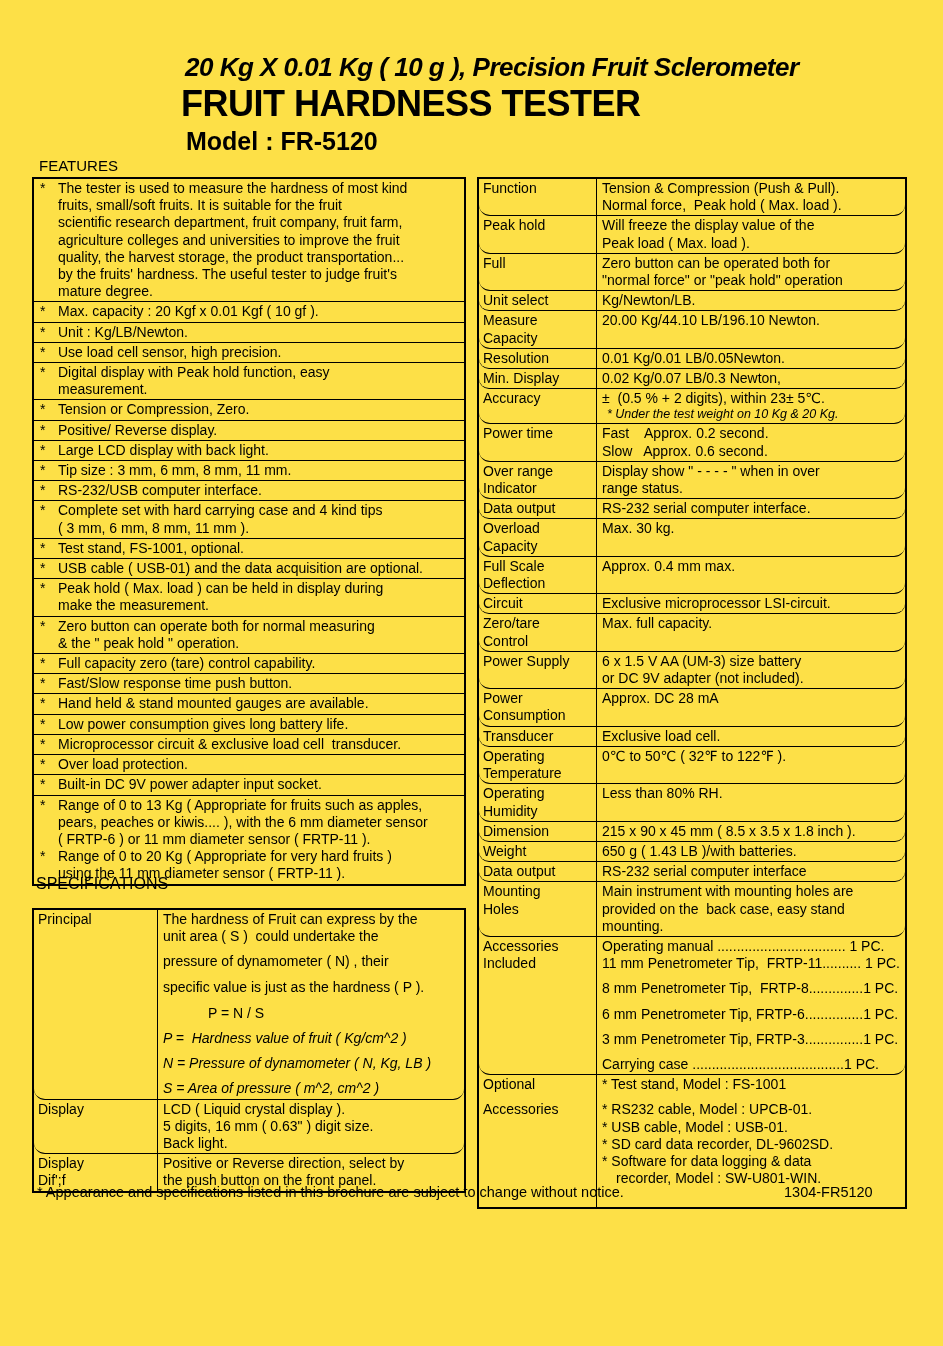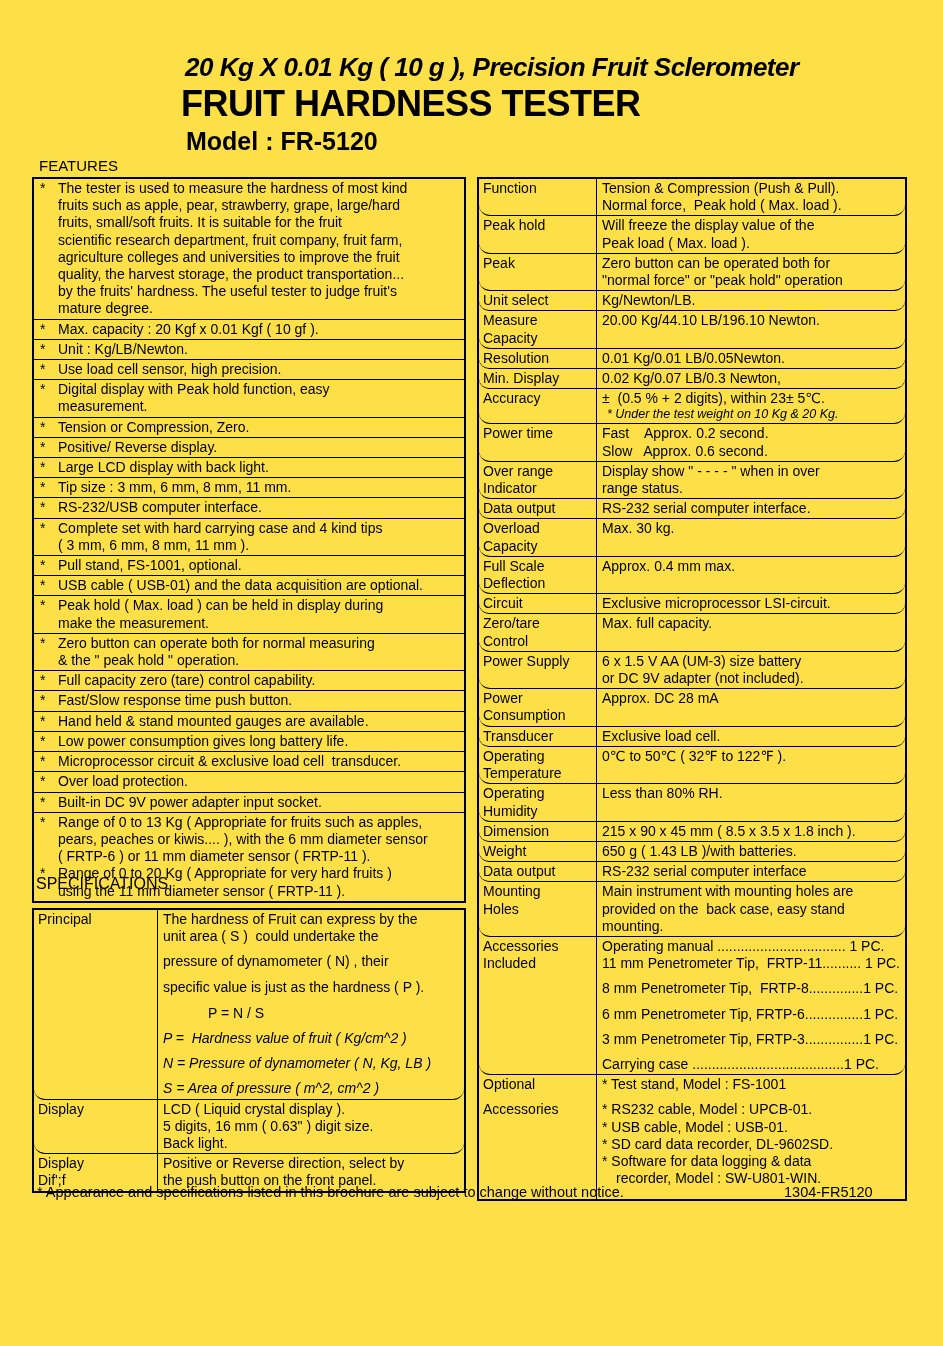--- a/index.html
+++ b/index.html
@@ -26,21 +26,21 @@
   
   .s-table{position:absolute;border:2px solid #000;box-sizing:border-box;}
   .s-table.left{left:32px;top:908px;width:434px;}
   .s-table.right{left:477px;top:177px;width:430px;}
   .s-row{display:flex;border-bottom:1px solid #000;border-radius:11px;}
   .s-row:last-child{border-bottom:none;}
   .s-label{border-right:1px solid #000;padding:1px 2px 1px 4px;flex:none;}
   .left .s-label{width:117px;}
   .right .s-label{width:111px;}
   .s-value{flex:1;min-width:0;padding:1px 2px 1px 5px;}
-  .right .s-row:last-child .s-value{padding-bottom:12px;}
+  .right .s-row:last-child .s-value{padding-bottom:20px;}
   .s-label-line,.s-value-line{white-space:pre-wrap;}
 
   
   .spaced{margin-top:8px;}
   .formula{margin-top:9px;padding-left:45px;}
   .fitalic{font-style:italic;margin-top:8px;}
   .note{font-style:italic;font-size:12.5px;line-height:15px;padding-left:5px;}
   .indent{padding-left:14px;}
 
   
@@ -61,21 +61,20 @@
   <div class="f-table">
 
       <div class="f-row">
 
           <div class="f-item">
             <span class="star">*</span>
             <div class="f-lines">
 
                 <div class="f-line">The tester is used to measure the hardness of most kind</div>
 
-                <div class="f-line">fruits such as apple, pear, strawberry, grape, large/hard</div>
 
                 <div class="f-line">fruits, small/soft fruits. It is suitable for the fruit</div>
 
                 <div class="f-line">scientific research department, fruit company, fruit farm,</div>
 
                 <div class="f-line">agriculture colleges and universities to improve the fruit</div>
 
                 <div class="f-line">quality, the harvest storage, the product transportation...</div>
 
                 <div class="f-line">by the fruits' hardness. The useful tester to judge fruit's</div>
@@ -198,21 +197,21 @@
               </div>
           </div>
         </div>
 
       <div class="f-row">
 
           <div class="f-item">
             <span class="star">*</span>
             <div class="f-lines">
 
-                <div class="f-line">Pull stand, FS-1001, optional.</div>
+                <div class="f-line">Test stand, FS-1001, optional.</div>
               </div>
           </div>
         </div>
 
       <div class="f-row">
 
           <div class="f-item">
             <span class="star">*</span>
             <div class="f-lines">
 
@@ -434,21 +433,21 @@
 
             <div class="s-value-line">Will freeze the display value of the</div>
 
             <div class="s-value-line">Peak load ( Max. load ).</div>
           </div>
       </div>
 
       <div class="s-row">
         <div class="s-label">
 
-            <div class="s-label-line">Peak</div>
+            <div class="s-label-line">Full</div>
           </div>
         <div class="s-value">
 
             <div class="s-value-line">Zero button can be operated both for</div>
 
             <div class="s-value-line">"normal force" or "peak hold" operation</div>
           </div>
       </div>
 
       <div class="s-row">

